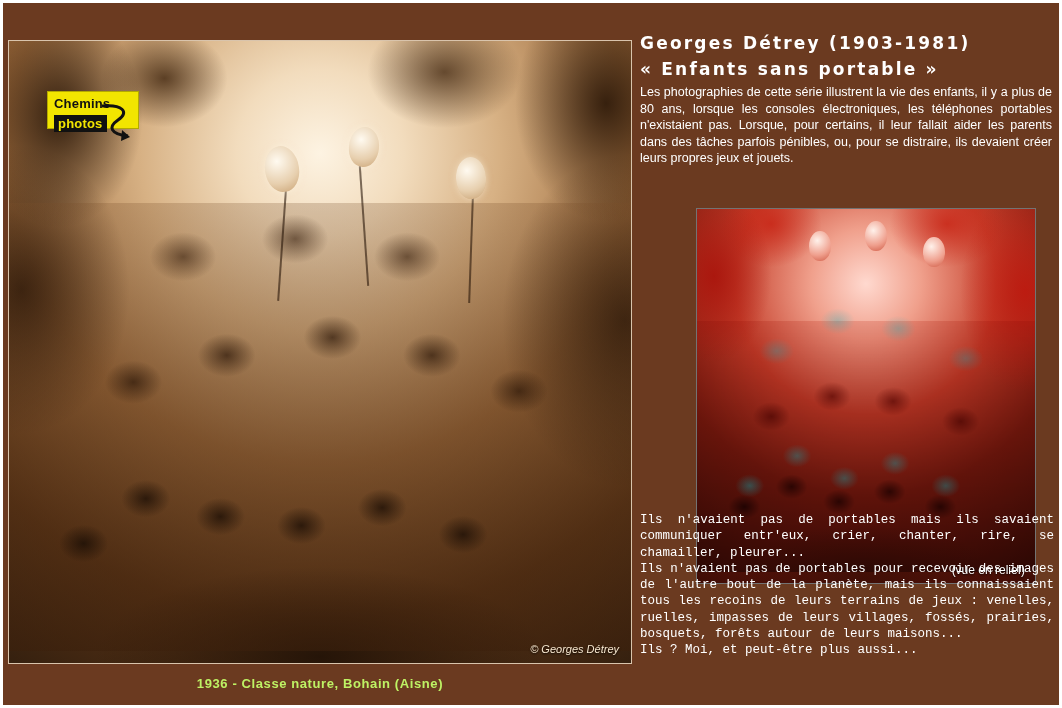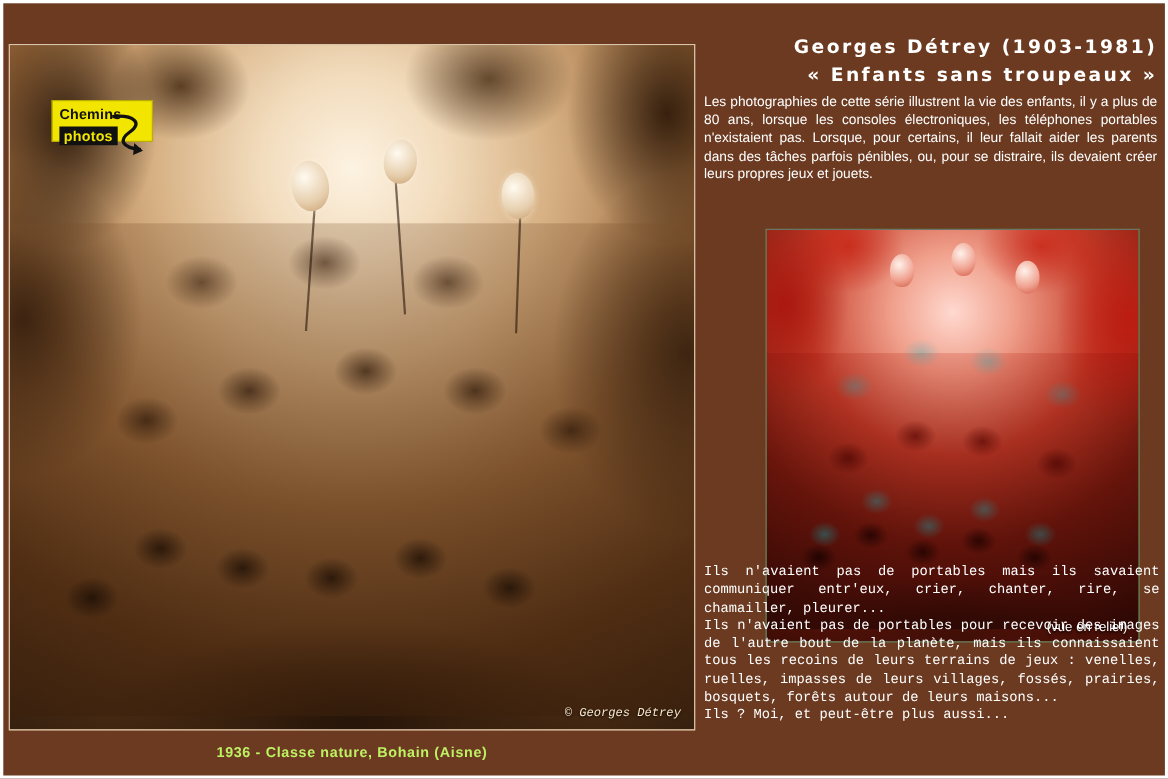--- a/index.html
+++ b/index.html
@@ -97,21 +97,21 @@
     background: rgba(40,22,8,0.6);
   }
   .balloon-string.s1 { left: 272px; top: 150px; height: 110px; transform: rotate(4deg); }
   .balloon-string.s2 { left: 354px; top: 125px; height: 120px; transform: rotate(-4deg); }
   .balloon-string.s3 { left: 461px; top: 157px; height: 105px; transform: rotate(2deg); }
 
   .photo-credit {
     position: absolute;
     right: 12px;
     bottom: 8px;
-    font-family: Liberation Mono, monospace;
+    font-family: Liberation Sans, sans-serif;
     font-style: italic;
     font-size: 11px;
     color: #f7e7cf;
     text-shadow: 0 1px 2px rgba(0,0,0,0.8);
   }
 
   
   .logo-badge {
     position: absolute;
     left: 38px;
@@ -161,21 +161,21 @@
   }
 
   
   .right-col {
     position: absolute;
     left: 640px;
     top: 24px;
     width: 412px;
   }
   .title-block {
-    text-align: right;
+    text-align: left;
     padding-top: 6px;
   }
   .title-line1, .title-line2 {
     font-family: "DejaVu Sans", sans-serif;
     font-weight: bold;
     color: #ffffff;
     letter-spacing: 2.2px;
     line-height: 26px;
   }
   .title-line1 { font-size: 17px; }
@@ -308,21 +308,21 @@
         <path d="M26 34 L34 41 L25 45 Z" fill="#111111"></path>
       </svg>
     </div>
   </div>
 
   <div class="main-caption">1936 - Classe nature, Bohain (Aisne)</div>
 
   <div class="right-col">
     <div class="title-block">
       <div class="title-line1">Georges Détrey (1903-1981)</div>
-      <div class="title-line2">« Enfants sans troupeaux »</div>
+      <div class="title-line2">« Enfants sans portable »</div>
     </div>
     <div class="intro-text">Les photographies de cette série illustrent la vie des enfants, il y a plus de 80 ans, lorsque les consoles électroniques, les téléphones portables n'existaient pas. Lorsque, pour certains, il leur fallait aider les parents dans des tâches parfois pénibles, ou, pour se distraire, ils devaient créer leurs propres jeux et jouets.</div>
   </div>
 
   <div class="anaglyph-wrap">
     <div class="ana-base"></div>
     <div class="ana-foliage"></div>
     <div class="ana-crowd"></div>
     <div class="ana-cyan"></div>
     <div class="ana-balloon a1"></div>

